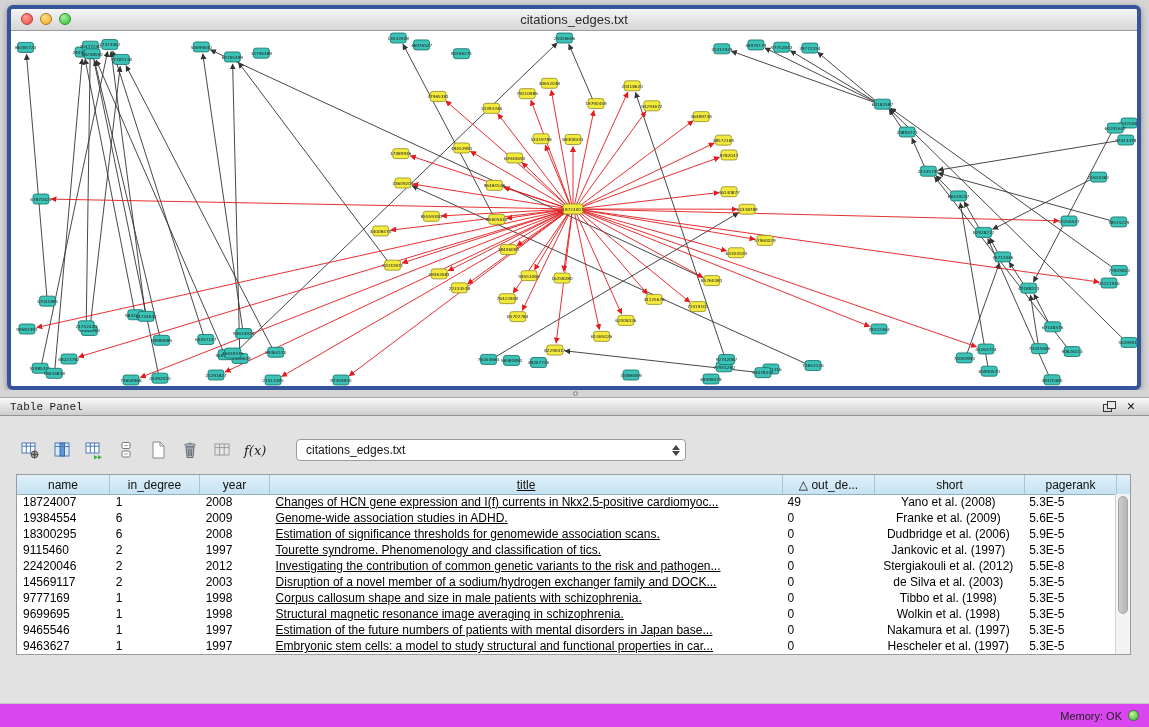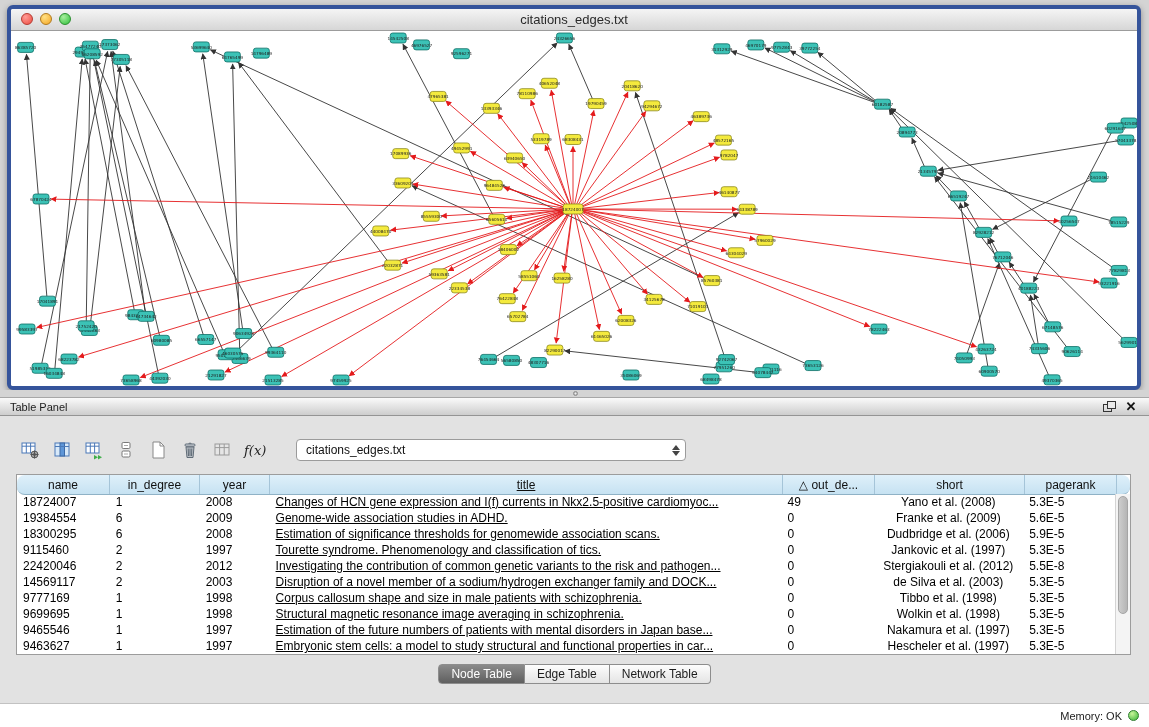--- a/index.html
+++ b/index.html
@@ -16,57 +16,57 @@
   .tl.green{background:radial-gradient(circle at 35% 30%,#a8ef9e,#2fbf3a);border:1px solid #2a8f2e;}
   .win-title{flex:1;text-align:center;font-size:13px;color:#2a2a2a;}
   .net-canvas{position:relative;width:1126px;height:356px;background:#ffffff;}
   .net-canvas svg{position:absolute;left:0;top:0;}
 
   
   .pane-divider{position:absolute;left:0;top:390px;width:1149px;height:7px;background:#d4d4d4;}
   .divider-handle{position:absolute;left:50%;top:1px;width:5px;height:5px;margin-left:-2px;border-radius:50%;background:radial-gradient(#efefef,#9f9f9f);border:1px solid #8e8e8e;box-sizing:border-box;}
 
   
-  .panel-header{position:absolute;left:0;top:397px;width:1149px;height:19px;background:linear-gradient(#fafafa,#cdcdcd);border-top:1px solid #a7a7a7;border-bottom:1px solid #949494;box-sizing:border-box;display:flex;align-items:center;padding:0 10px;font-size:11px;color:#1d1d1d;}
+  .panel-header{position:absolute;left:0;top:397px;width:1149px;height:19px;background:linear-gradient(#fafafa,#cdcdcd);border-top:1px solid #a7a7a7;border-bottom:1px solid #949494;box-sizing:border-box;display:flex;align-items:center;padding:0 10px;font-size:11px;color:#1d1d1d;font-family:Liberation Mono, monospace;}
   .panel-header .spacer{flex:1;}
   .ph-icon{width:16px;height:14px;display:flex;align-items:center;justify-content:center;margin-left:6px;cursor:pointer;}
   .ph-close{font-size:13px;font-weight:bold;color:#111;line-height:14px;}
 
   
   .panel-body{position:absolute;left:0;top:416px;width:1149px;height:287px;background:#e2e2e2;box-sizing:border-box;padding:20px 16px 0;}
   .toolbar{display:flex;align-items:center;height:28px;}
   .tb-btn{width:28px;height:26px;border:none;background:transparent;display:flex;align-items:center;justify-content:center;margin-right:4px;padding:0;cursor:pointer;}
   .tb-btn svg{display:block;}
   .combo{margin-left:24px;width:390px;height:22px;background:#fff;border:1px solid #9b9b9b;border-radius:4px;display:flex;align-items:center;font-size:12px;color:#111;box-sizing:border-box;padding-left:9px;cursor:pointer;}
   .combo .combo-label{flex:1;overflow:hidden;white-space:nowrap;}
   .combo .combo-arrows{width:18px;display:flex;flex-direction:column;align-items:center;justify-content:center;gap:1px;}
   .combo .arr-up{width:0;height:0;border-left:4px solid transparent;border-right:4px solid transparent;border-bottom:5px solid #444;}
   .combo .arr-dn{width:0;height:0;border-left:4px solid transparent;border-right:4px solid transparent;border-top:5px solid #444;}
 
   
   .table-wrap{margin-top:10px;border:1px solid #9c9c9c;background:#fff;width:1115px;height:181px;box-sizing:border-box;position:relative;overflow:hidden;}
-  .thead{display:flex;height:19px;background:linear-gradient(#dff0fa,#c6e2f2);border-bottom:1px solid #8fb2c6;border-radius:8px;}
+  .thead{display:flex;height:19px;background:linear-gradient(#dff0fa,#c6e2f2);border-bottom:1px solid #8fb2c6;}
   .th{font-size:12px;color:#101010;display:flex;align-items:center;justify-content:center;border-right:1px solid #a5c4d8;box-sizing:border-box;overflow:hidden;white-space:nowrap;cursor:pointer;}
   .tbody{position:absolute;left:0;top:19px;right:15px;bottom:0;overflow:hidden;}
   .tr{display:flex;height:16px;line-height:16px;}
   .td{font-size:12px;color:#000;box-sizing:border-box;padding-left:6px;overflow:hidden;white-space:nowrap;}
   .c0{width:93px;} .c1{width:90px;} .c2{width:70px;} .c3{width:513px;text-decoration:underline;} .c4{width:92px;} .c5{width:150px;} .c6{width:92px;}
   .td.c5{text-align:center;padding-left:0;}
   .vscroll{position:absolute;top:19px;right:0;bottom:0;width:15px;background:#f4f4f4;border-left:1px solid #d4d4d4;box-sizing:border-box;}
   .vthumb{position:absolute;top:2px;left:2px;width:10px;height:118px;border-radius:6px;background:linear-gradient(90deg,#cdcdcd,#b5b5b5);border:1px solid #a5a5a5;box-sizing:border-box;}
 
   
   .tabs-row{display:flex;justify-content:center;margin-top:9px;}
   .seg{height:20px;padding:0 12px;font-size:12px;border:1px solid #8d8d8d;border-left-width:0;background:linear-gradient(#fdfdfd,#e4e4e4);color:#1c1c1c;cursor:pointer;font-family:"Liberation Sans",sans-serif;}
   .seg:first-child{border-left-width:1px;border-radius:4px 0 0 4px;}
   .seg:last-child{border-radius:0 4px 4px 0;}
   .seg.active{background:linear-gradient(#8a8a8a,#5f5f5f);color:#fff;}
 
   
-  .status-bar{position:absolute;left:0;bottom:0;width:1149px;height:24px;background:#ffffff;border-top:1px solid #c2c2c2;display:flex;align-items:center;justify-content:flex-end;padding-right:10px;box-sizing:border-box;gap:6px;font-size:11px;color:#222;}
+  .status-bar{position:absolute;left:0;bottom:0;width:1149px;height:24px;background:#d946ef;border-top:1px solid #c2c2c2;display:flex;align-items:center;justify-content:flex-end;padding-right:10px;box-sizing:border-box;gap:6px;font-size:11px;color:#222;}
   .led{width:11px;height:11px;border-radius:50%;background:radial-gradient(circle at 35% 30%,#c9f59b,#37b437);border:1px solid #2e7d2e;box-sizing:border-box;}
 </style>
 </head>
 <body>
 
 <div class="desktop">
 
   <div class="net-window">
     <div class="titlebar">
       <div class="tl-group">
@@ -828,25 +828,20 @@
             <div class="td c4">0</div>
             <div class="td c5">Hescheler et al. (1997)</div>
             <div class="td c6">5.3E-5</div>
           </div>
         </div>
       <div class="vscroll">
         <div class="vthumb"></div>
       </div>
     </div>
 
-    <div class="tabs-row">
-        <button class="seg active">Node Table</button>
-        <button class="seg">Edge Table</button>
-        <button class="seg">Network Table</button>
-      </div>
   </div>
 
   <div class="status-bar">
     <span>Memory: OK</span>
     <span class="led"></span>
   </div>
 
 </div>
 
 </body></html>

